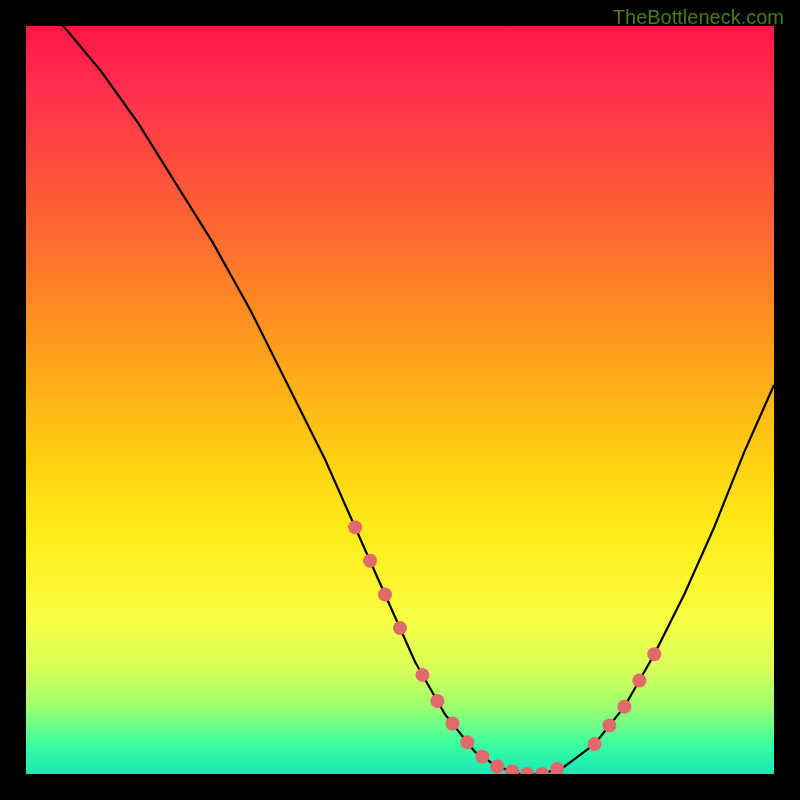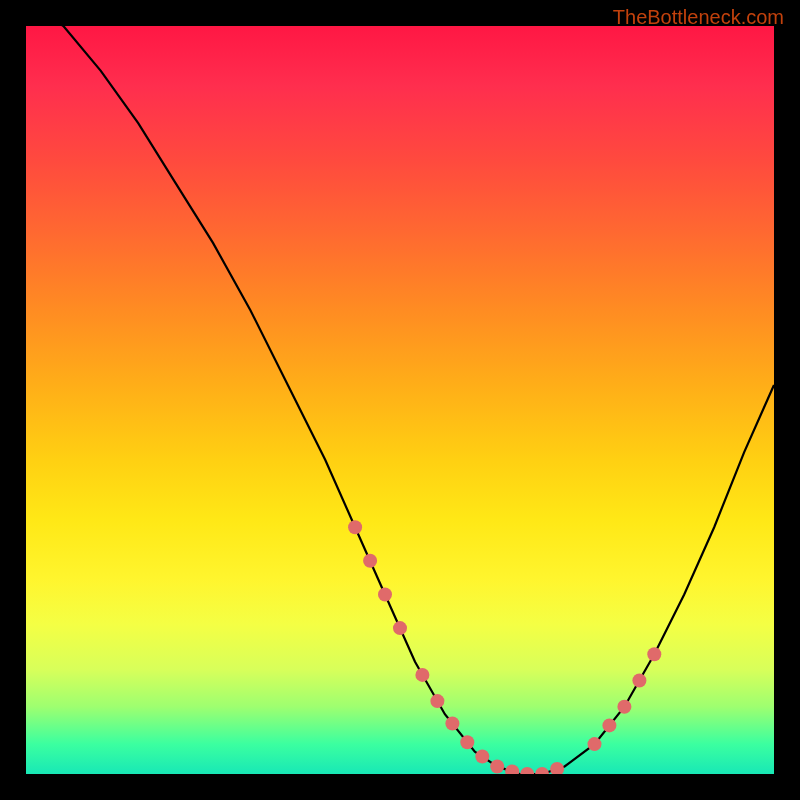--- a/index.html
+++ b/index.html
@@ -1,17 +1,17 @@
 <!DOCTYPE html>
 <html><head>
 <meta charset="utf-8">
 <style>
 *{margin:0;padding:0;box-sizing:border-box}
 body{background:#000;width:800px;height:800px;position:relative;font-family:Arial,Helvetica,sans-serif}
-.watermark{position:absolute;top:6px;right:16px;color:#c2410c;font-size:20px;font-weight:400;z-index:10}
+.watermark{position:absolute;top:6px;right:16px;color:#4d7c0f;font-size:20px;font-weight:400;z-index:10}
 .plot{position:absolute;left:26px;top:26px;width:748px;height:748px}
 .grad{width:100%;height:100%;background:linear-gradient(to bottom,
   #ff1744 0%,
   #ff2e4e 8%,
   #ff4a3e 18%,
   #ff6a30 28%,
   #ff8c22 38%,
   #ffae18 48%,
   #ffd012 58%,
   #ffe816 66%,

